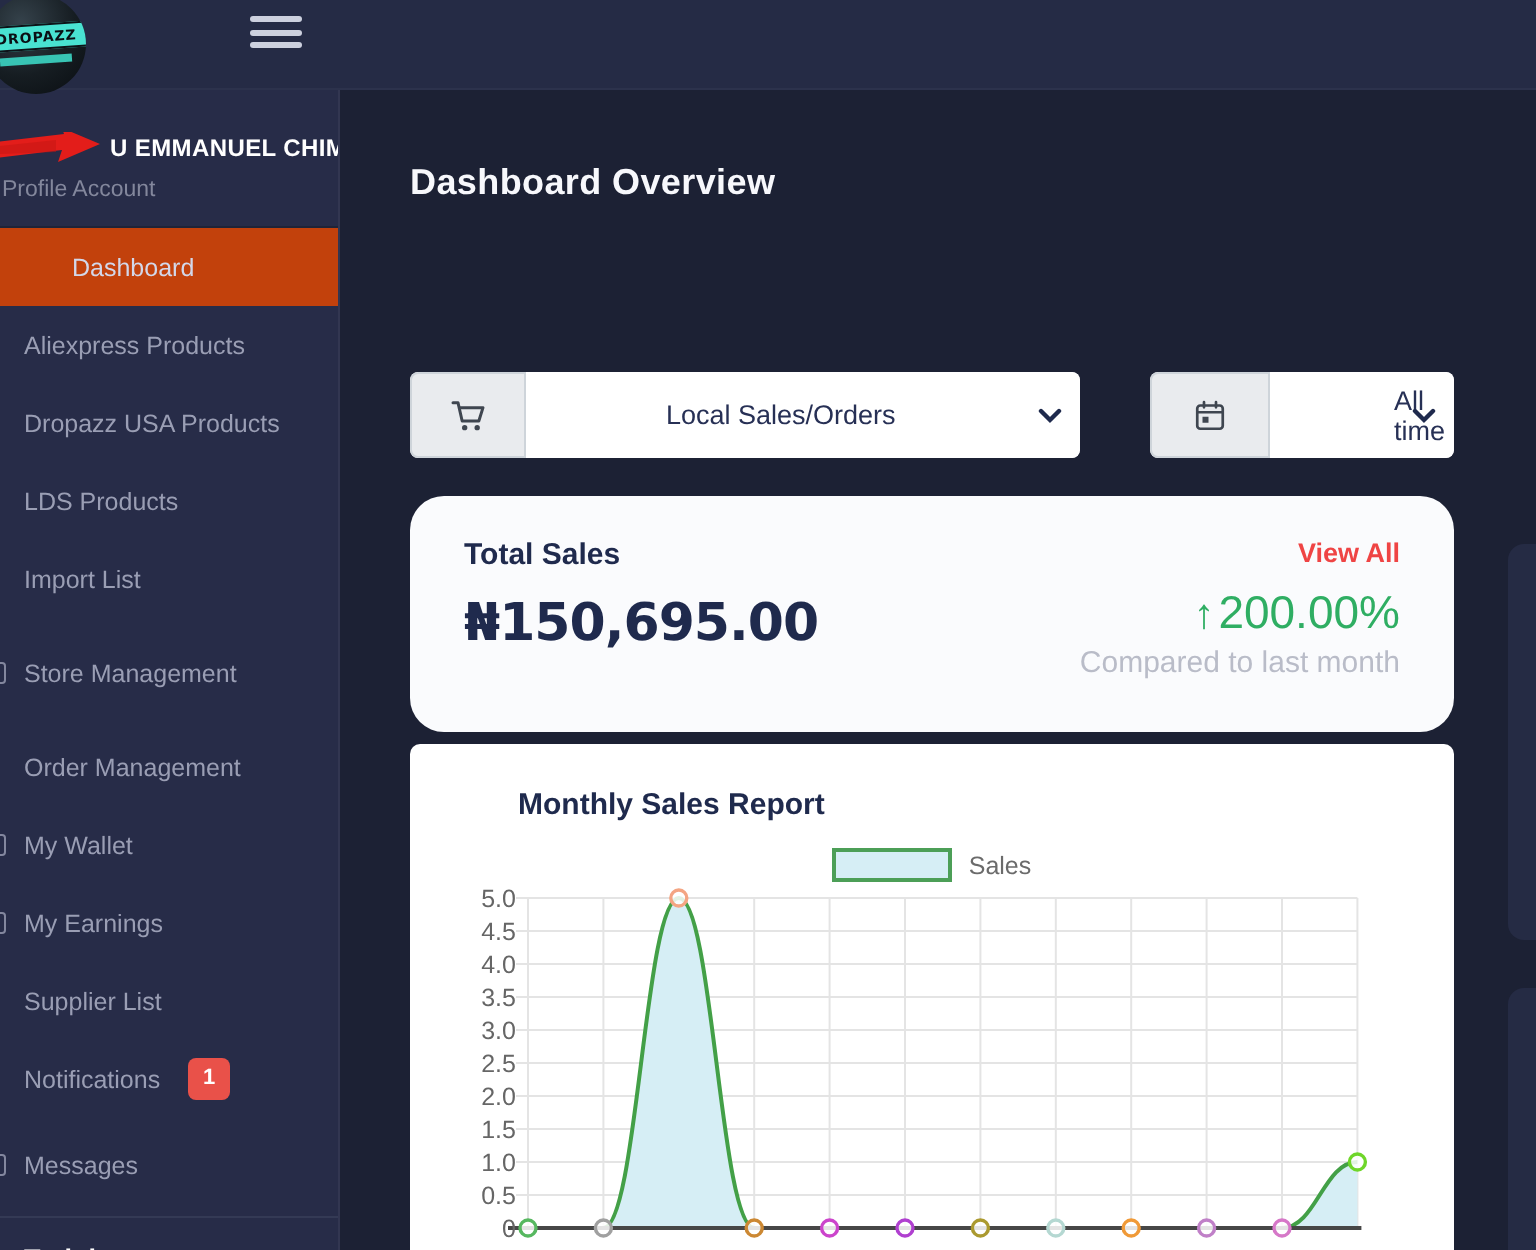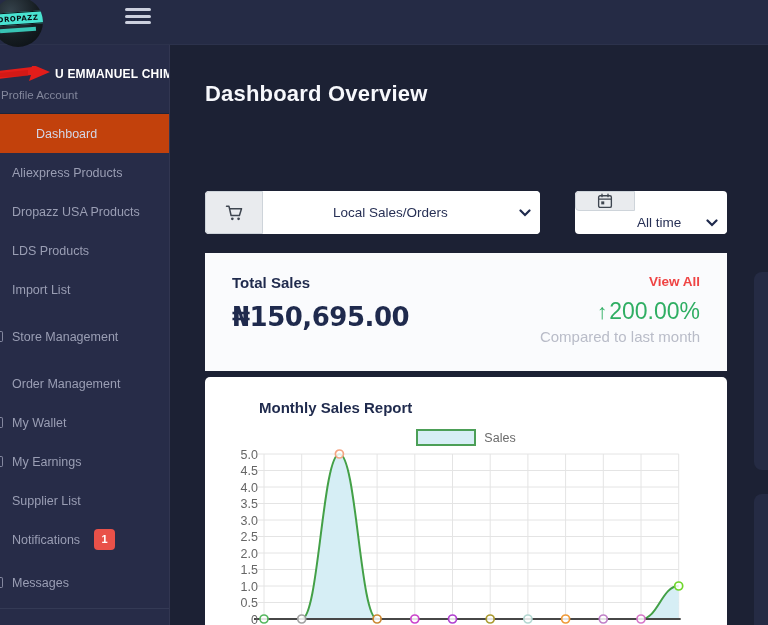--- a/index.html
+++ b/index.html
@@ -66,41 +66,41 @@
     border:1.5px solid #9a9eb4; border-left:none; border-radius:0 2px 2px 0; opacity:.8;
   }
   .badge {
     display:inline-block; margin-left:14px; min-width:21px; height:21px;
     background:#e95149; border-radius:4px; color:#fff; font-size:11px;
     line-height:21px; text-align:center; font-weight:bold;
   }
 
   
   .main { position:absolute; left:170px; top:45px; width:598px; height:580px; padding-left:35px; }
-  h1.page-title { margin-top:36px; color:#f7f8fc; font-size:22px; font-weight:800; letter-spacing:.2px; }
+  h1.page-title { margin-top:36px; color:#f7f8fc; font-size:18px; font-weight:800; letter-spacing:.2px; }
 
   .filter-row { margin-top:84px; width:522px; display:flex; justify-content:space-between; }
   .igroup { display:flex; height:43px; border-radius:4px; overflow:hidden; background:#fff; }
   .igroup .addon {
     width:58px; background:#e9ebee; border:1px solid #ced4da; border-radius:4px 0 0 4px;
     display:flex; align-items:center; justify-content:center; flex:none;
   }
   .igroup .select {
     position:relative; display:flex; align-items:center; background:#fff; cursor:pointer;
     color:#273055; font-size:13.5px; border-radius:0 4px 4px 0; overflow:hidden;margin-left:48px;
   }
   .igroup.g1 { width:335px; }
   .igroup.g1 .select { flex:1; padding-left:22px; }
-  .igroup.g2 { width:152px;flex-direction:column; }
+  .igroup.g2 { width:152px; }
   .igroup.g2 .addon { width:60px; }
   .igroup.g2 .select { flex:1; padding-left:14px; }
   .chev { position:absolute; right:9px; top:50%; margin-top:-4px; }
 
   .stats-card {
-    margin-top:19px; width:522px; height:118px; background:#fafbfd; border-radius:0;
+    margin-top:19px; width:522px; height:118px; background:#fafbfd; border-radius:17px;
     padding:21px 27px; display:flex; justify-content:space-between;
   }
   .stats-card .t { color:#1f2a4d; font-size:15px; font-weight:bold; }
   .stats-card .amount {
     margin-top:11px; color:#1f2a4d; font-size:26px; font-weight:800;
     font-family:"DejaVu Sans","Liberation Sans",sans-serif; letter-spacing:-0.5px;
   }
   .stats-right { text-align:right; }
   .view-all { color:#ef4444; font-size:13.5px; font-weight:bold; cursor:pointer; }
   .change { margin-top:9px; color:#2fae63; font-size:23px; }

